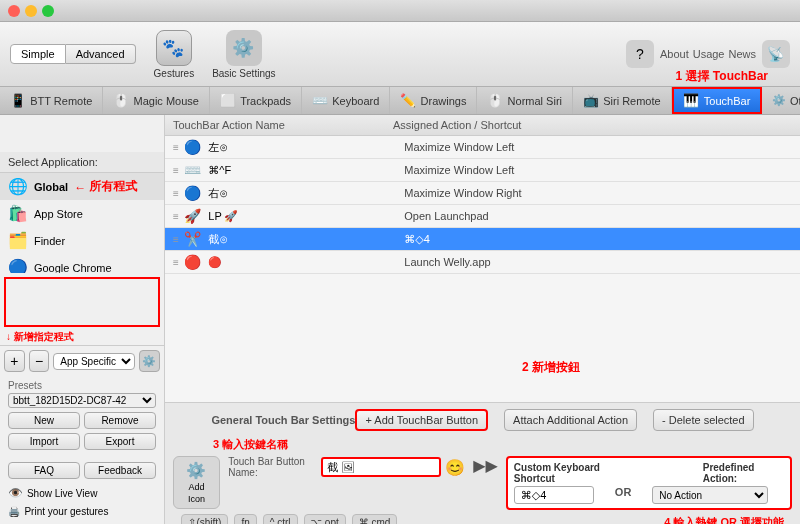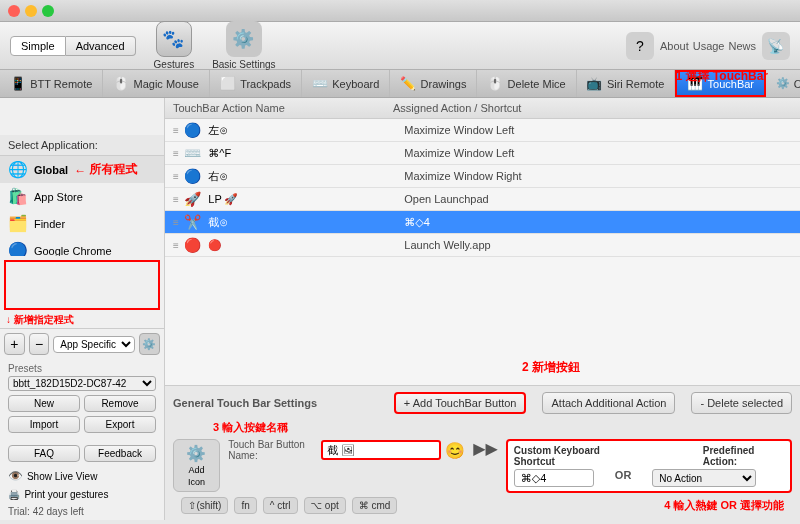--- a/index.html
+++ b/index.html
@@ -23,21 +23,21 @@
       border-bottom: 1px solid #aaa;
     }
     .traffic-lights { display: flex; gap: 5px; }
     .tl { width: 12px; height: 12px; border-radius: 50%; }
     .tl.red { background: #ff5f57; }
     .tl.yellow { background: #febc2e; }
     .tl.green { background: #28c840; }
 
     
     .toolbar {
-      height: 48px;
+      height: 65px;
       background: linear-gradient(180deg, #f5f5f5, #dcdcdc);
       border-bottom: 1px solid #b0b0b0;
       display: flex;
       align-items: center;
       padding: 0 10px;
       gap: 8px;
     }
     .toolbar-left { display: flex; align-items: center; gap: 0; }
     .btn-simple {
       background: #fff;
@@ -318,21 +318,21 @@
 
     
     .bottom-panel {
       background: #e8e8e8;
       border-top: 1px solid #ccc;
       padding: 6px 8px;
     }
     .bottom-panel-top {
       display: flex;
       align-items: center;
-      justify-content: space-between;
+      justify-content: center;
       margin-bottom: 6px;
     }
     .bottom-panel-title { font-size: 11px; color: #555; font-weight: bold; }
     .bottom-panel-buttons { display: flex; gap: 16px; }
     .add-btn {
       padding: 3px 8px;
       background: linear-gradient(180deg, #f5f5f5, #e0e0e0);
       border: 1px solid #aaa;
       border-radius: 4px;
       font-size: 11px;
@@ -419,21 +419,21 @@
       padding: 2px 6px;
       font-size: 11px;
       width: 80px;
       background: white;
     }
     .predefined-select {
       border: 1px solid #aaa;
       border-radius: 3px;
       font-size: 10px;
       padding: 1px 2px;
-      width: 104px;
+      width: 116px;
     }
 
     
     .keyboard-hint-row {
       display: flex;
       gap: 6px;
       margin-top: 4px;
       align-items: center;
       padding: 0 8px;
     }
@@ -497,21 +497,21 @@
   <div class="nav-tab">
     <span class="tab-icon">⌨️</span>
     <span>Keyboard</span>
   </div>
   <div class="nav-tab">
     <span class="tab-icon">✏️</span>
     <span>Drawings</span>
   </div>
   <div class="nav-tab">
     <span class="tab-icon">🖱️</span>
-    <span>Delete Mice</span>
+    <span>Normal Siri</span>
   </div>
   <div class="nav-tab">
     <span class="tab-icon">📺</span>
     <span>Siri Remote</span>
   </div>
   <div class="nav-tab highlighted">
     <span class="tab-icon">🎹</span>
     <span>TouchBar</span>
   </div>
   <div class="nav-tab-other">

